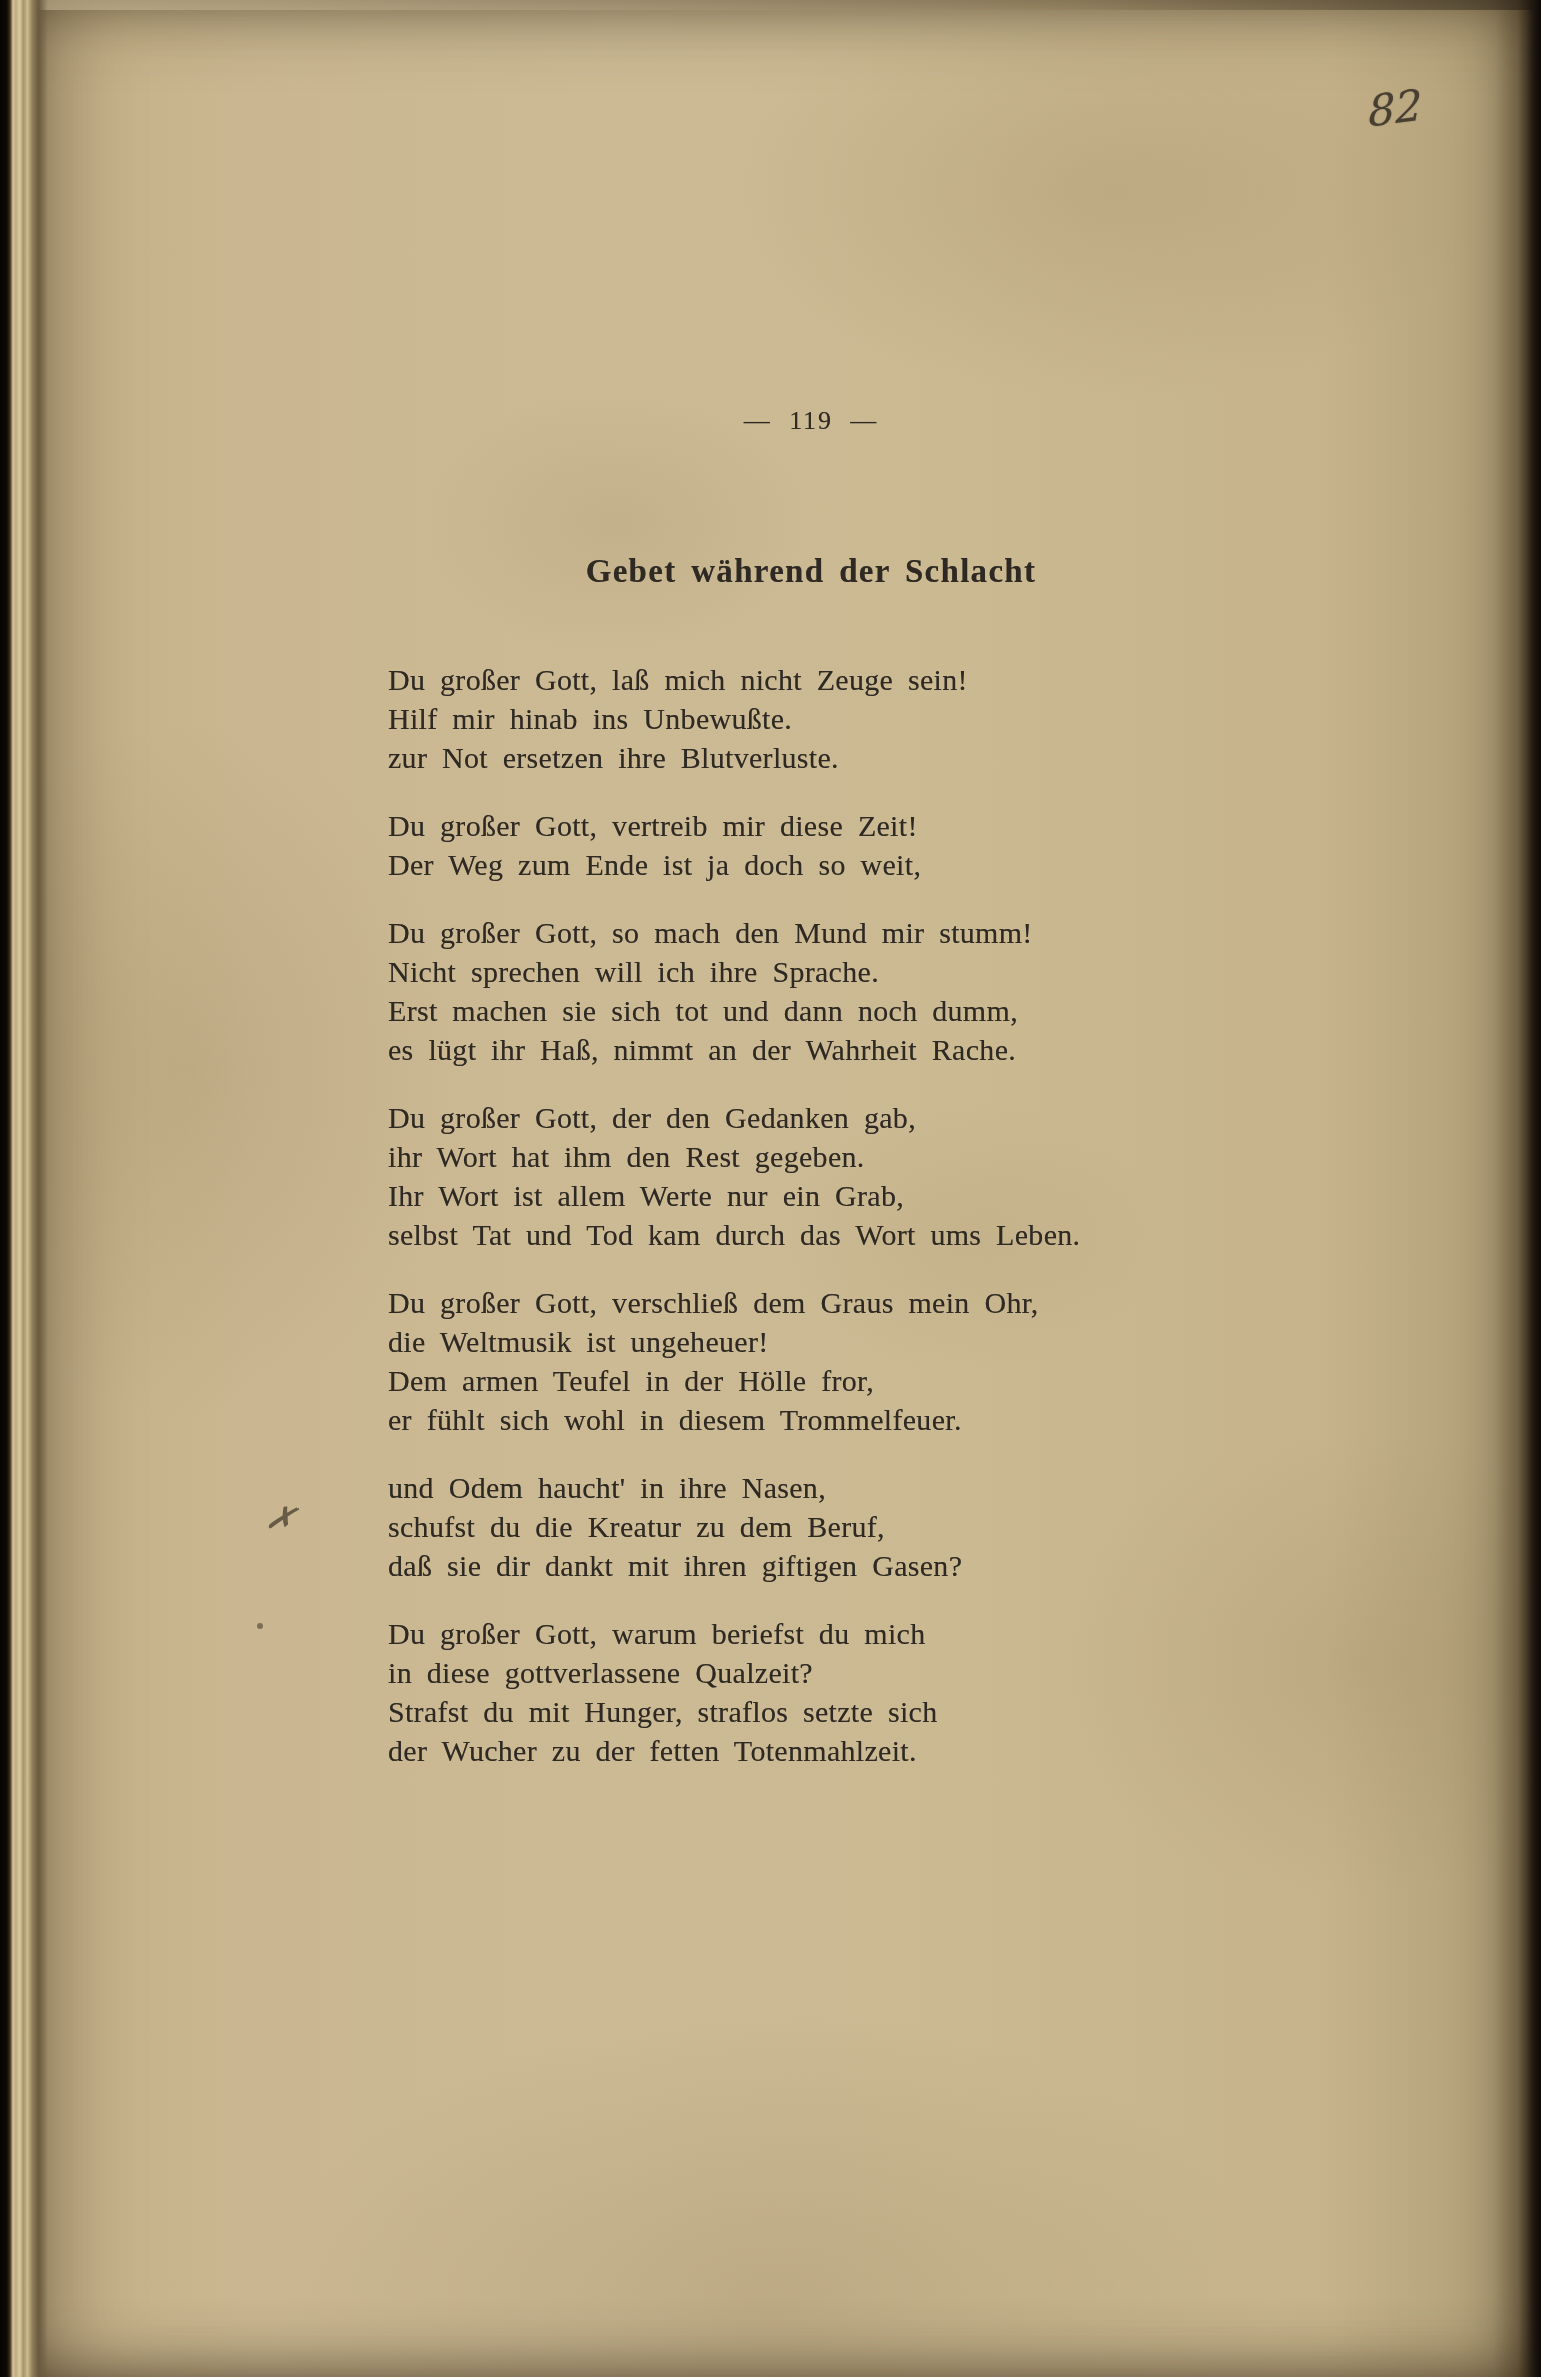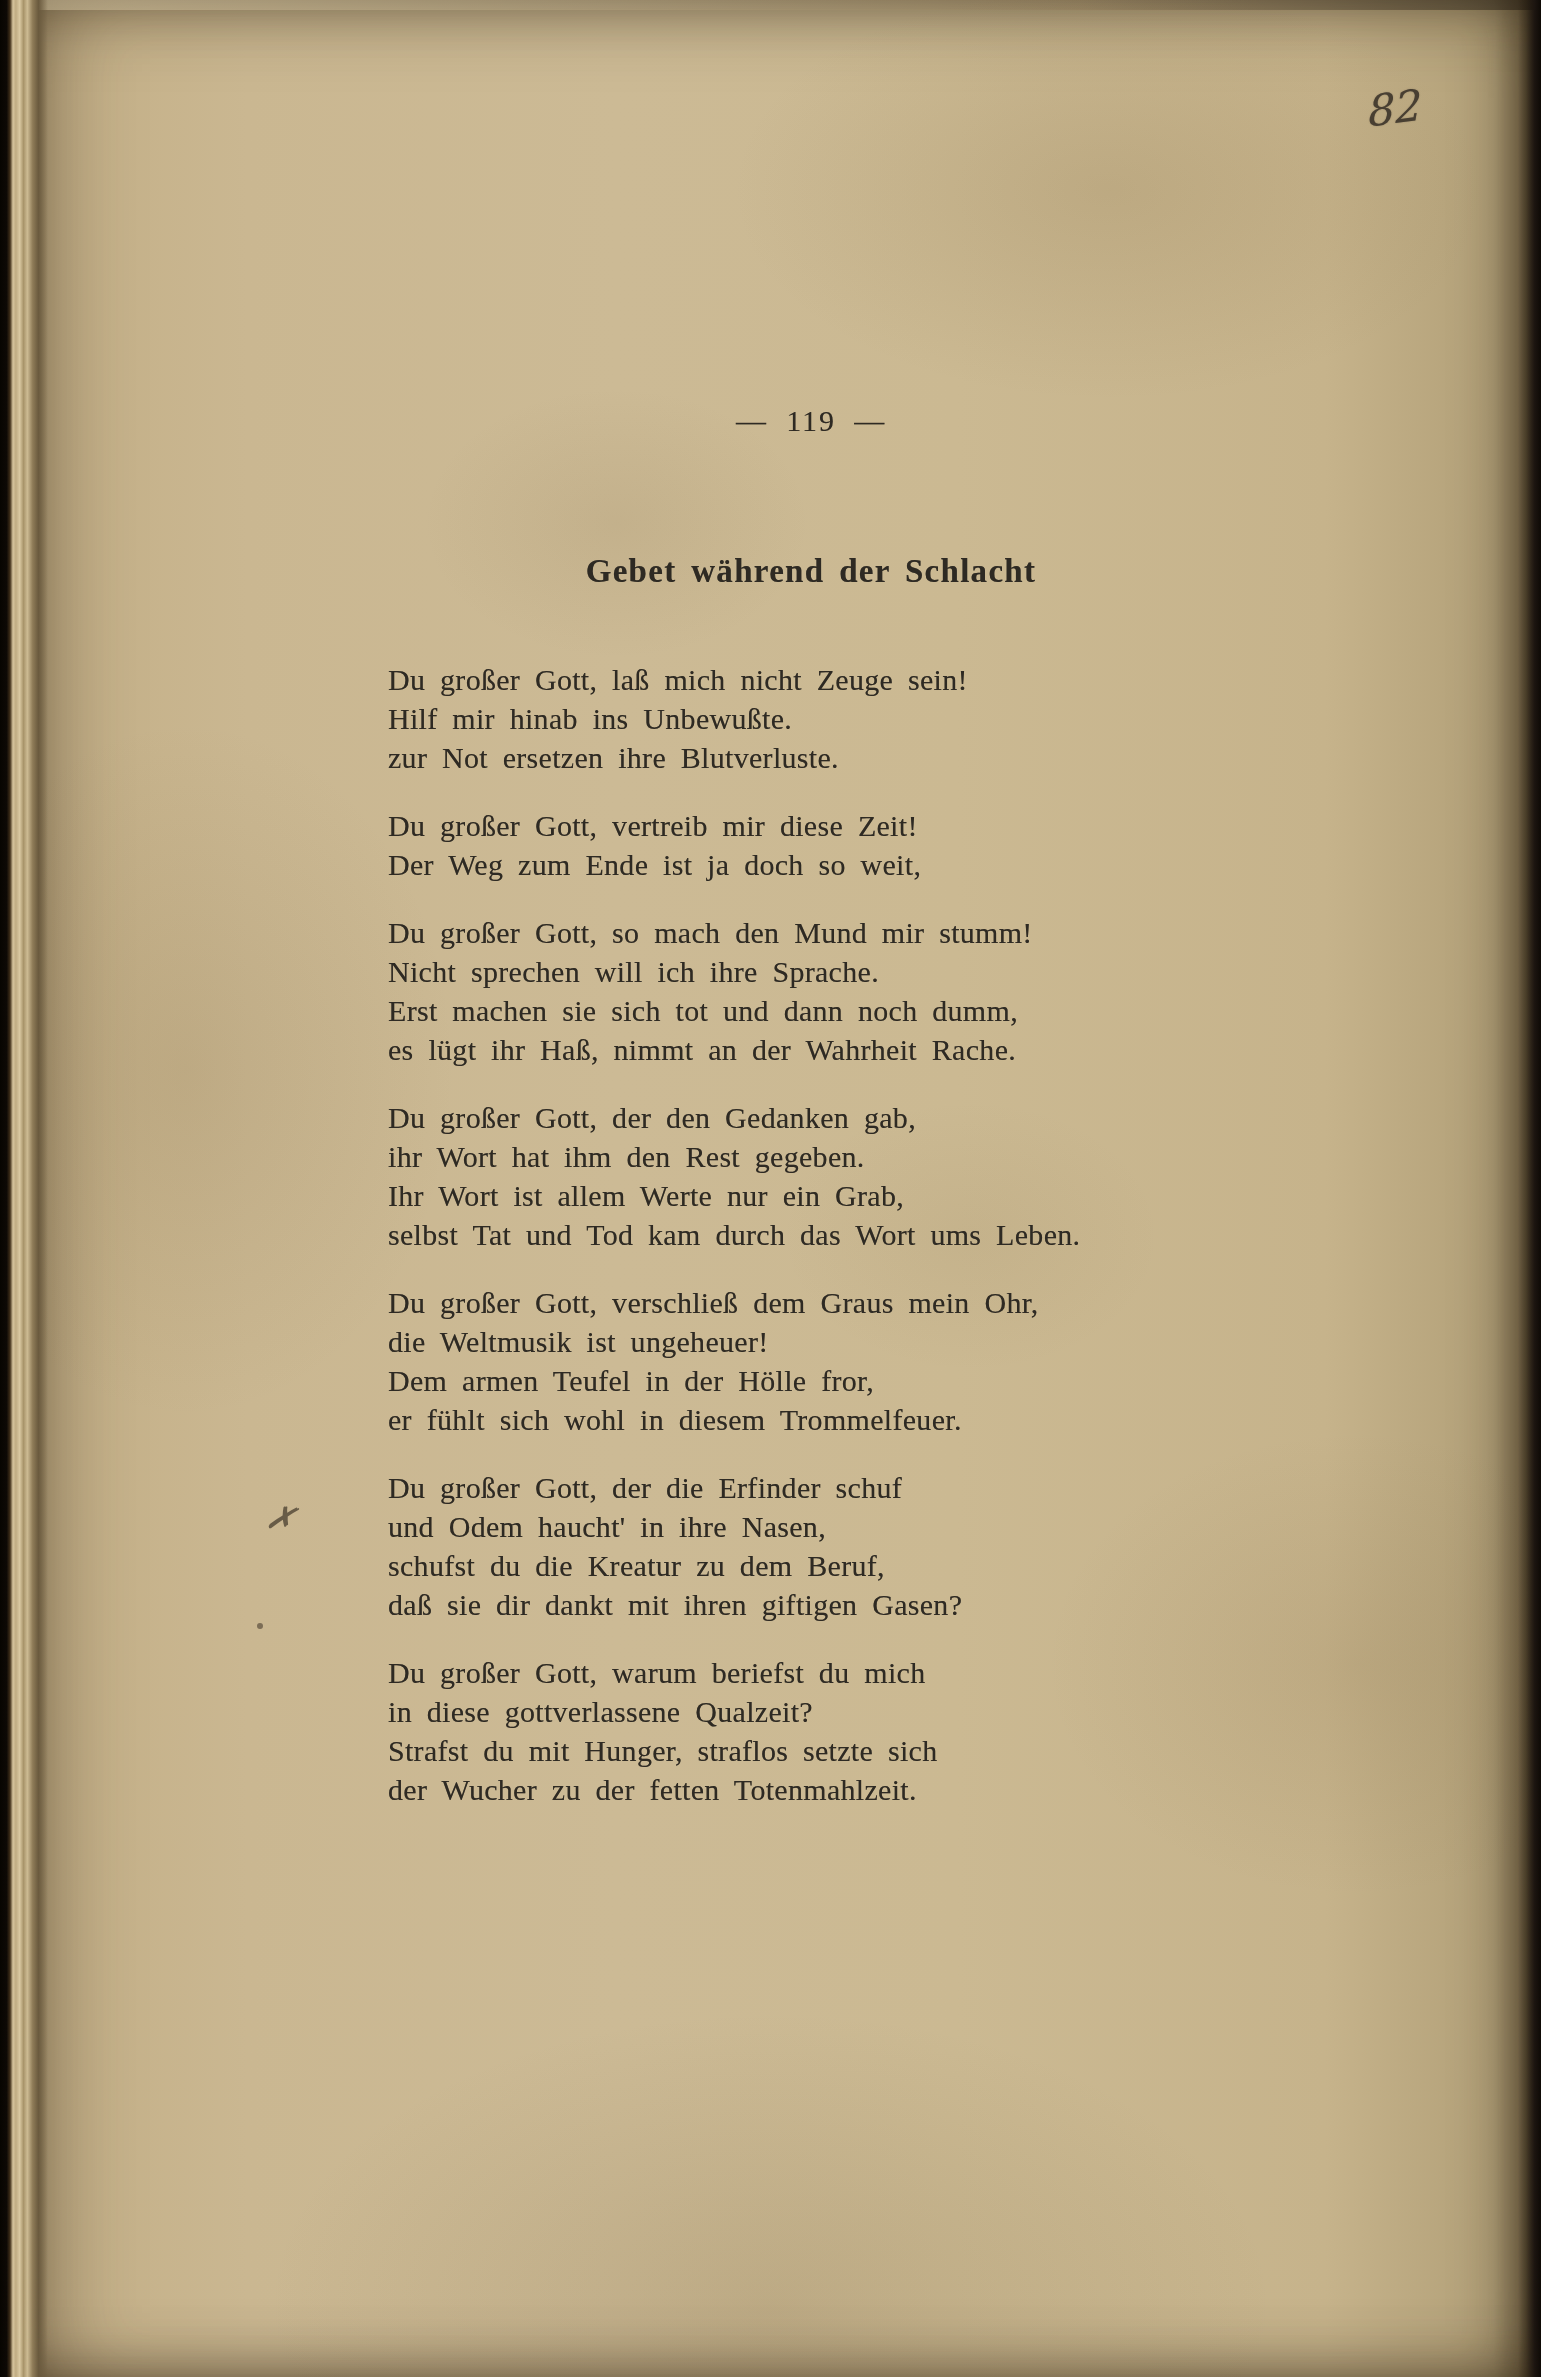--- a/index.html
+++ b/index.html
@@ -73,21 +73,21 @@
   .content {
     position: absolute;
     left: 388px; top: 0;
     width: 846px;
     color: #2e2a23;
     text-shadow: 0 0 0.6px rgba(46,42,35,0.45);
   }
   .printed-page-number {
     margin-top: 401px;
     text-align: center;
-    font-size: 30px;
+    font-size: 26px;
     line-height: 39px;
     letter-spacing: 1.9px;
     word-spacing: 9px;
   }
   .poem-title {
     margin-top: 110px;
     text-align: center;
     font-size: 33px;
     line-height: 43px;
     font-weight: bold;
@@ -163,21 +163,20 @@
       </div>
 
       <div class="stanza">
         <div class="line">Du großer Gott, verschließ dem Graus mein Ohr,</div>
         <div class="line">die Weltmusik ist ungeheuer!</div>
         <div class="line">Dem armen Teufel in der Hölle fror,</div>
         <div class="line">er fühlt sich wohl in diesem Trommelfeuer.</div>
       </div>
 
       <div class="stanza">
-        <div class="line">Du großer Gott, der die Erfinder schuf</div>
         <div class="line">und Odem haucht' in ihre Nasen,</div>
         <div class="line">schufst du die Kreatur zu dem Beruf,</div>
         <div class="line">daß sie dir dankt mit ihren giftigen Gasen?</div>
       </div>
 
       <div class="stanza">
         <div class="line">Du großer Gott, warum beriefst du mich</div>
         <div class="line">in diese gottverlassene Qualzeit?</div>
         <div class="line">Strafst du mit Hunger, straflos setzte sich</div>
         <div class="line">der Wucher zu der fetten Totenmahlzeit.</div>

